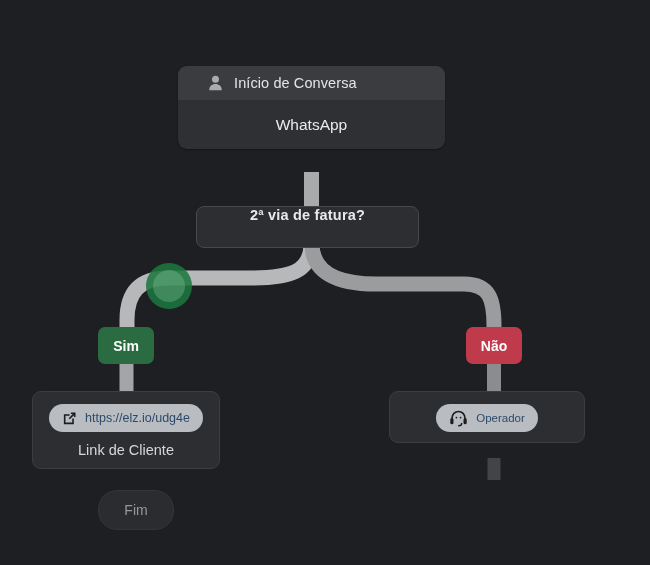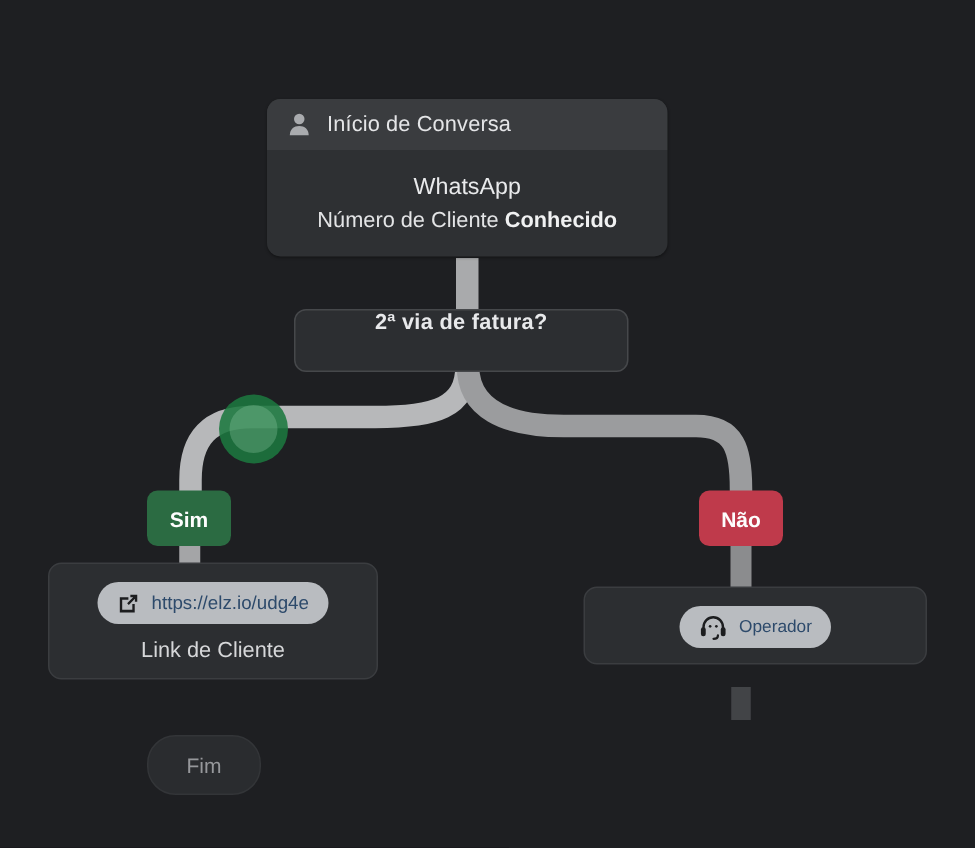--- a/index.html
+++ b/index.html
@@ -40,21 +40,21 @@
     border-radius: 9px;
     background: #2e3033;
     overflow: hidden;
     box-shadow: 0 1px 2px rgba(0,0,0,0.35);
   }
   .card-start-header {
     display: flex;
     align-items: center;
     gap: 11px;
     height: 34px;
-    padding: 0 14px;
+    padding: 0 30px;
     background: #3a3c3f;
   }
   .card-start-header .label {
     color: #e4e5e7;
     font-size: 14.5px;
     letter-spacing: 0.1px;
   }
   .card-start-body {
     padding: 14px 16px 14px;
     text-align: center;
@@ -120,22 +120,22 @@
   
   .card-action {
     border-radius: 9px;
     background: #2c2e31;
     border: 1px solid #3b3d40;
     padding: 12px 13px 10px;
     display: flex;
     flex-direction: column;
     align-items: center;
   }
-  .card-link { left: 32px; top: 375px; width: 220px; }
-  .card-operator { left: 389px; top: 391px; width: 229px; justify-content: space-between; }
+  .card-link { left: 32px; top: 391px; width: 188px; }
+  .card-operator { left: 389px; top: 391px; width: 196px; justify-content: space-between; }
 
   .pill {
     display: inline-flex;
     align-items: center;
     gap: 8px;
     height: 28px;
     border-radius: 14px;
     padding: 0 13px;
     background: #b9bcc0;
   }
@@ -238,23 +238,20 @@
       <span class="icon">
         <svg width="15" height="16" viewBox="0 0 15 16" xmlns="http://www.w3.org/2000/svg">
           <circle cx="7.5" cy="4.3" r="3.5" fill="#a9abae"></circle>
           <path d="M1.2 15.2 C1.2 11.1 4.0 9.0 7.5 9.0 C11.0 9.0 13.8 11.1 13.8 15.2 Z" fill="#a9abae"></path>
         </svg>
       </span>
       <span class="label">Início de Conversa</span>
     </div>
     <div class="card-start-body">
       <div class="line1">WhatsApp</div>
-      <div class="line2">
-        <span>Número de Cliente </span><b>Conhecido</b>
-      </div>
     </div>
   </div>
 
   <div class="node node-decision">
     <span class="label">2ª via de fatura?</span>
   </div>
 
   <div class="node chip chip-no">
     <span>Não</span>
   </div>

